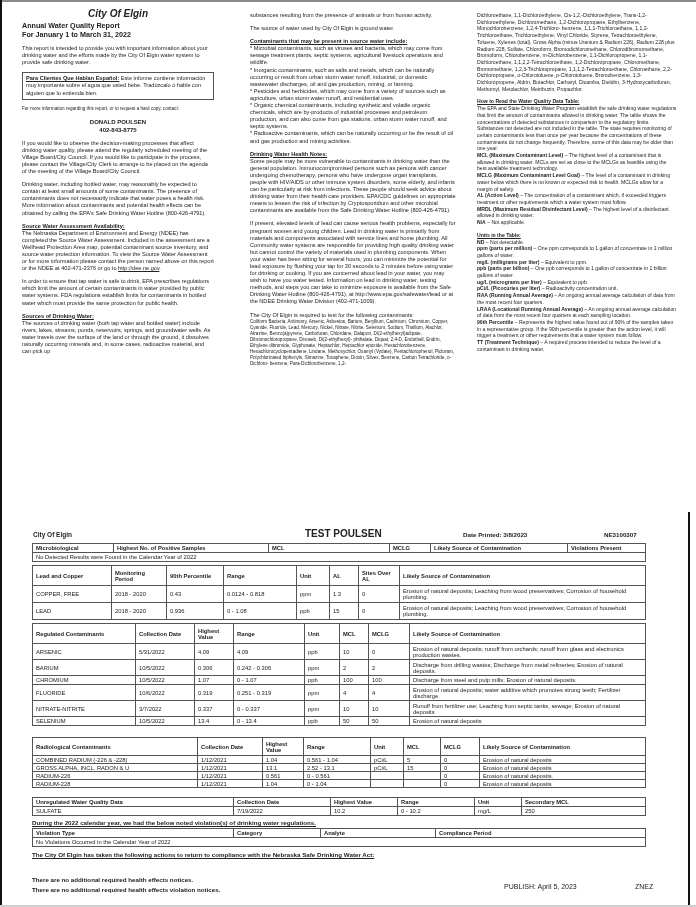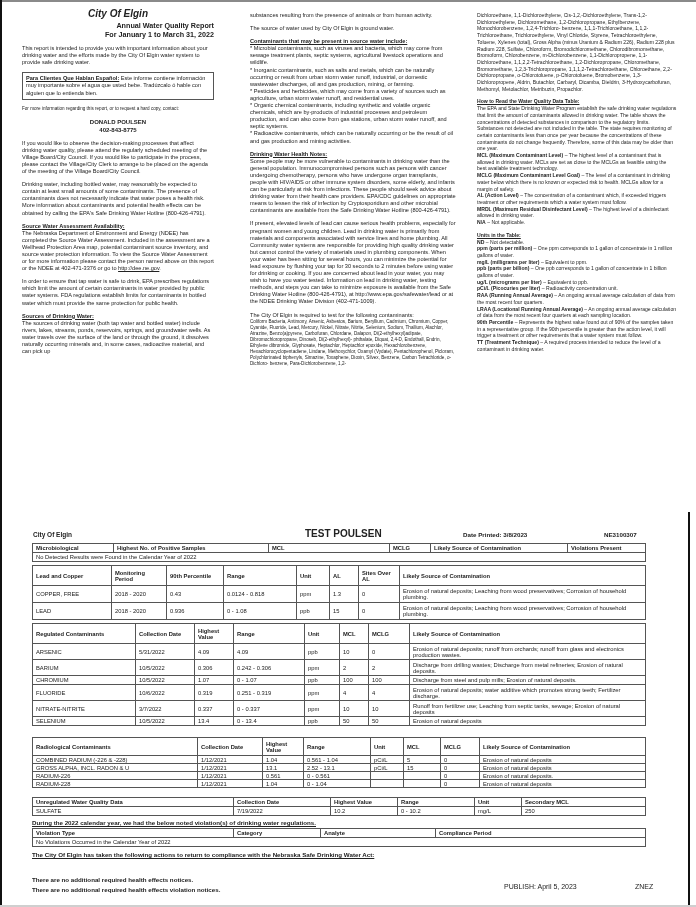--- a/index.html
+++ b/index.html
@@ -8,21 +8,21 @@
   .leftedge{position:absolute;left:0;top:0;width:2px;height:907px;background:#111;}
   .rightedge{position:absolute;right:6px;top:512px;width:2px;height:395px;background:#111;}
   .bottombar{position:absolute;left:0;bottom:0;width:696px;height:2px;background:#cfcfcf;}
   .col{position:absolute;font-size:5.6px;line-height:7.1px;}
   .c1{left:22px;top:6px;width:192px;}
   .c2{left:250px;top:12px;width:206px;}
   .c3{left:477px;top:12px;width:200px;font-size:5.1px;line-height:6.7px;}
   .logo{text-align:center;margin-top:6px;}
   .logo svg{display:block;margin:0 auto;}
   .city{text-align:center;font-style:italic;font-weight:bold;font-size:10px;margin-top:4px;}
-  .rep{text-align:right;font-weight:bold;font-size:7.2px;line-height:9px;margin-top:4px;}
+  .rep{text-align:left;font-weight:bold;font-size:7.2px;line-height:9px;margin-top:4px;}
   p{margin:0 0 6px 0;}
   .box{border:1px solid #555;padding:2px 3px;margin:4px 0 6px 0;}
   .u{text-decoration:underline;font-weight:bold;}
   .small{font-size:4.6px;line-height:6px;}
   .contact{text-align:center;font-weight:bold;font-size:6px;line-height:8px;margin-bottom:6px;}
   b{font-weight:bold;}
   .hdr{position:absolute;top:528px;font-weight:bold;}
   table{border-collapse:collapse;position:absolute;font-size:5.8px;}
   td,th{border:1px solid #555;padding:0 3px;text-align:left;vertical-align:middle;font-weight:normal;}
   th{font-weight:bold;}

